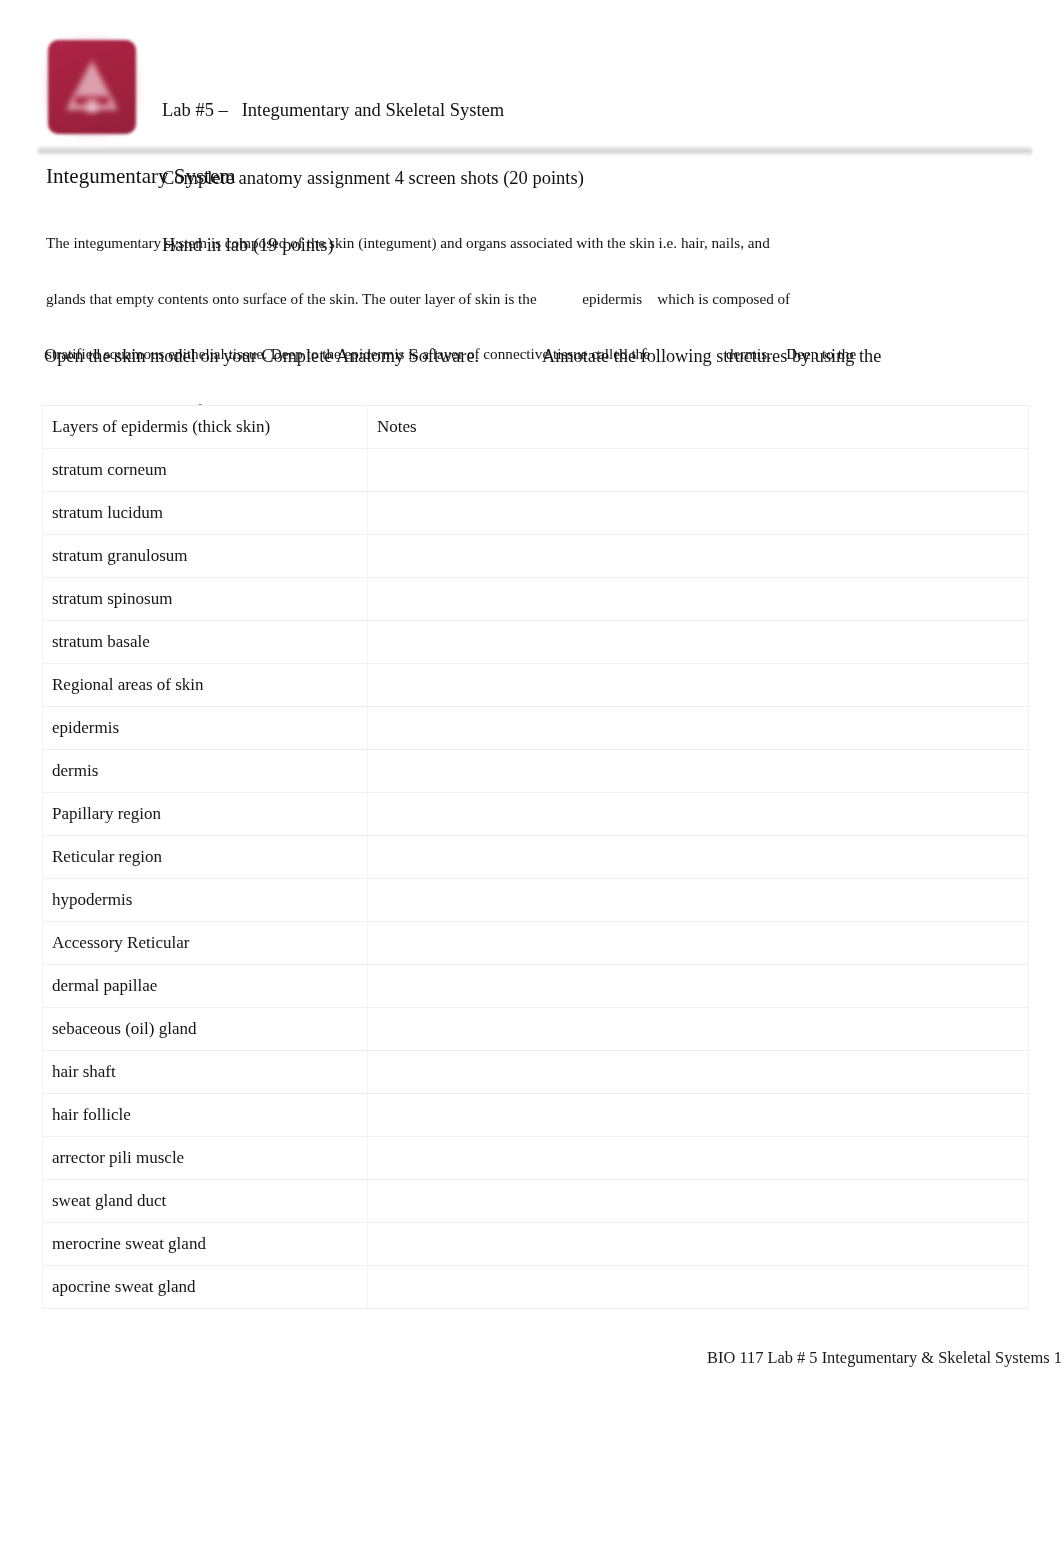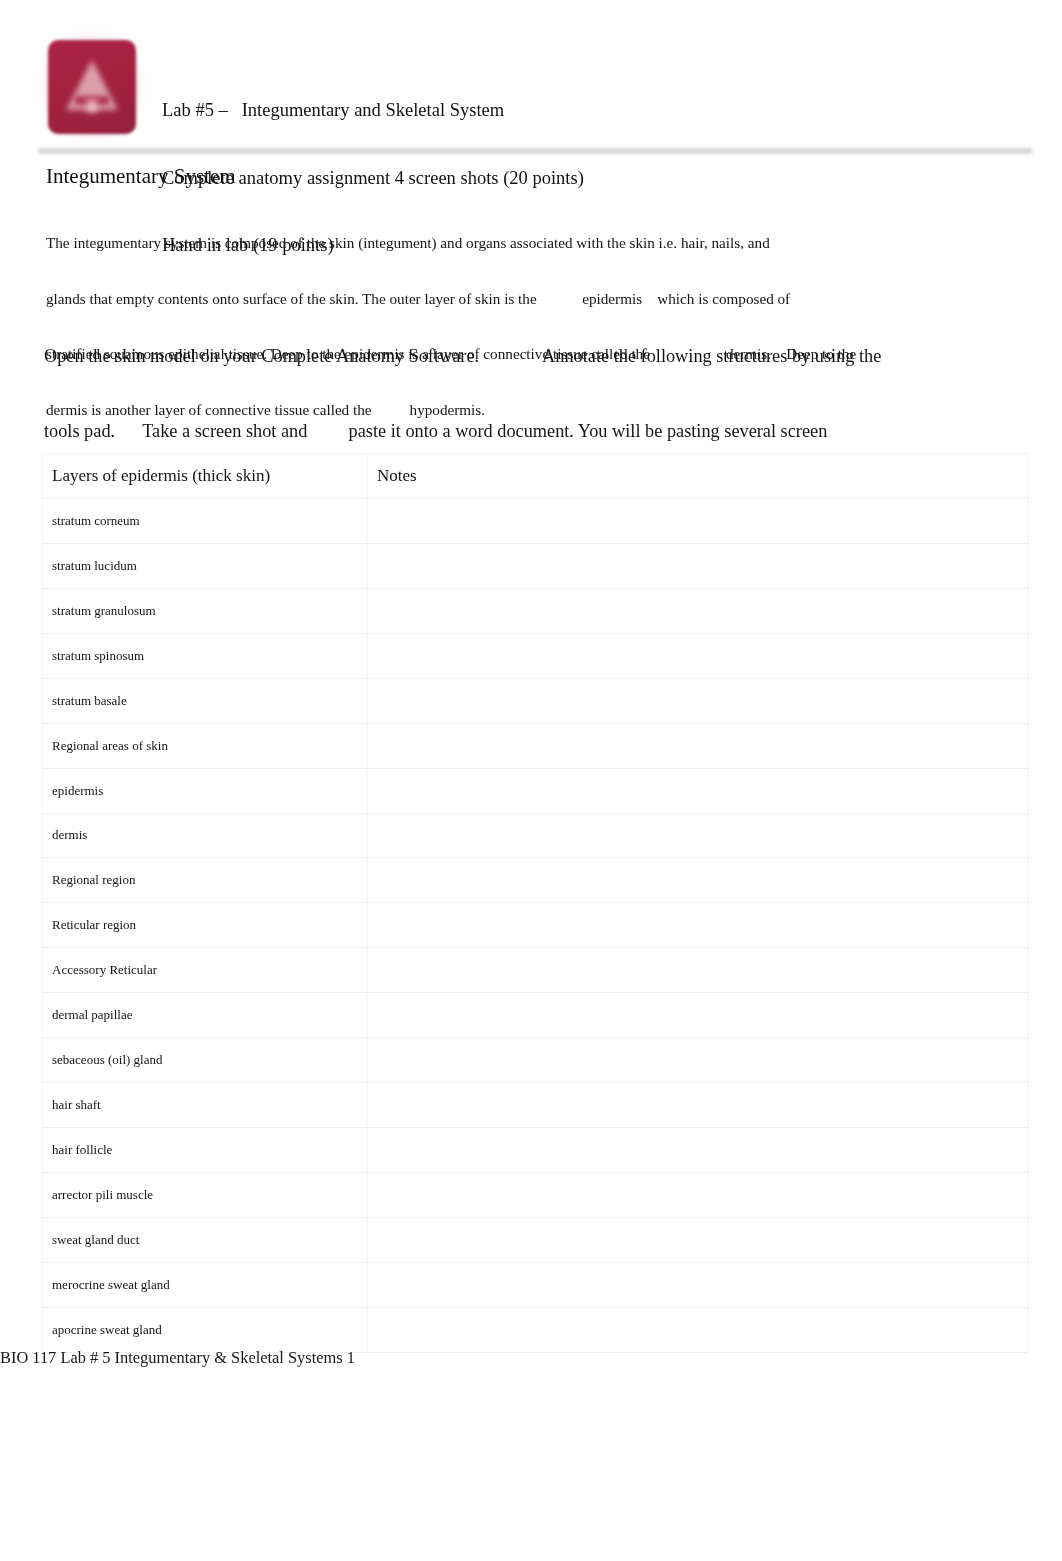--- a/index.html
+++ b/index.html
@@ -144,52 +144,51 @@
 
   
   .notes-table {
     position: absolute;
     left: 42px;
     top: 405px;
     width: 986px;
     height: 900px;
     border-collapse: collapse;
     table-layout: fixed;
-    margin-top: 48px;
   }
   .notes-table col.c1 { width: 325px; }
   .notes-table col.c2 { width: 661px; }
 
   .notes-table td {
     border: 1px solid #efefef;
     border-left-color: #f4f4f4;
     border-right-color: #f4f4f4;
     padding: 0 0 0 9px;
-    font-size: 13px;
+    font-size: 17px;
     color: #141414;
     vertical-align: middle;
     background: #fff;
     box-sizing: border-box;
   }
   .notes-table tr.hdr td {
     height: 43px;
     font-size: 17px;
   }
   .notes-table tr.r td { height: 43px; }
 
   
   .notes-table td.col2 { border-left-color: #e6e6e6; }
 
   
   .doc-footer {
     position: absolute;
     left: 0;
     top: 1348px;
     width: 1062px;
-    text-align: left;
+    text-align: right;
     font-size: 16.4px;
     color: #181818;
   }
 </style>
 </head>
 <body>
 
 <div class="doc-header">
 
   <div class="logo-wrap">
@@ -261,25 +260,29 @@
       </tr>
       <tr class="r">
         <td>epidermis</td>
         <td class="col2"></td>
       </tr>
       <tr class="r">
         <td>dermis</td>
         <td class="col2"></td>
       </tr>
       <tr class="r">
-        <td>Regional region</td>
+        <td>Papillary region</td>
         <td class="col2"></td>
       </tr>
       <tr class="r">
         <td>Reticular region</td>
+        <td class="col2"></td>
+      </tr>
+      <tr class="r">
+        <td>hypodermis</td>
         <td class="col2"></td>
       </tr>
       <tr class="r">
         <td>Accessory Reticular</td>
         <td class="col2"></td>
       </tr>
       <tr class="r">
         <td>dermal papillae</td>
         <td class="col2"></td>
       </tr>

